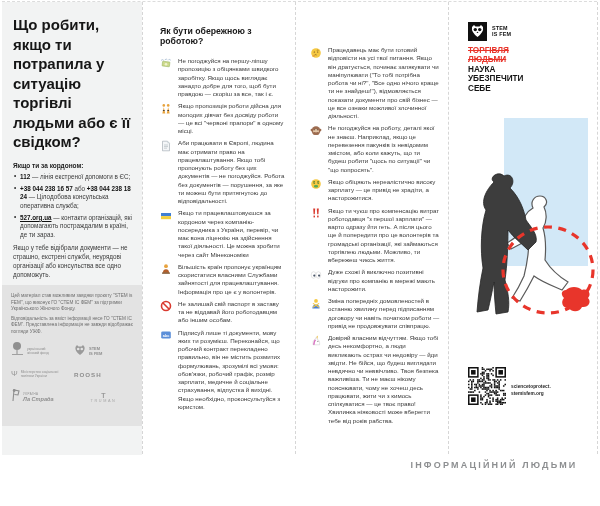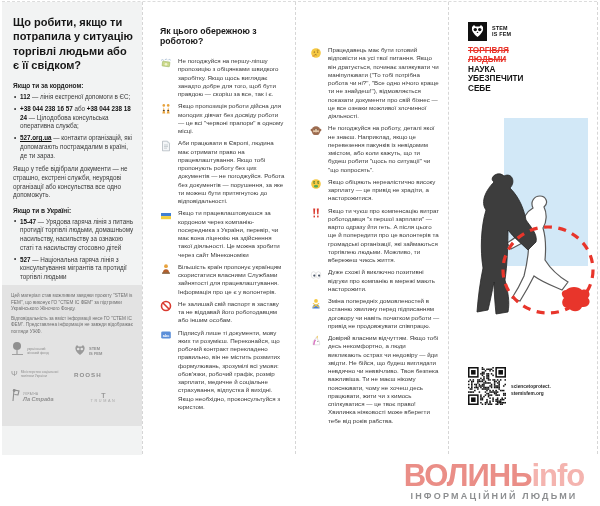--- a/index.html
+++ b/index.html
@@ -4,21 +4,21 @@
 <style>
   html,body{margin:0;padding:0;background:#fff;}
   #page{position:relative;width:600px;height:506px;background:#fff;overflow:hidden;
         font-family:"Liberation Sans",sans-serif;color:#3a3a3a;}
   .fold{position:absolute;top:2px;height:452px;width:0;border-left:1px dashed #d6d6d6;}
   #crop-top{position:absolute;left:2px;top:1px;width:595px;height:0;border-top:1px dashed #dcdcdc;}
   .panel{position:absolute;top:2px;height:453px;box-sizing:border-box;}
   
   #panel1{left:2px;width:140px;background:#f2f3f3;}
   #panel1 .inner{padding:13px 8px 0 11px;}
-  .p1h{font-size:11px;font-weight:bold;line-height:1.3;color:#161616;margin:0 0 10px;}
+  .p1h{font-size:15px;font-weight:bold;line-height:1.3;color:#161616;margin:0 0 10px;}
   .sect{font-size:6.5px;font-weight:bold;color:#1d1d1d;margin:7px 0 4px;}
   .hl-list{list-style:none;margin:0;padding:0;}
   .hl{position:relative;padding-left:7px;font-size:6.3px;line-height:1.36;margin-bottom:3.5px;}
   .hl::before{content:"•";position:absolute;left:1px;top:-0.5px;color:#1d1d1d;}
   .hl b,.note b{color:#101010;}
   .u{text-decoration:underline;}
   .note{font-size:6.3px;line-height:1.38;margin-top:5px;}
   #credits{position:absolute;left:0;top:283px;width:140px;height:141px;background:#e3e3e3;
            padding:8px 9px;box-sizing:border-box;}
   #credits p{margin:0 0 3px;font-size:4.7px;line-height:1.4;color:#6e6e6e;}
@@ -135,21 +135,21 @@
             <span class="ml-t">T</span>
             <span class="ml-tr">TRUMAN</span>
           </span>
         </div>
       </div>
     </div>
   </div>
 
   <div class="panel" id="panel2">
     <div class="inner">
-      <div class="p2h">Як цього обережною з роботою?</div>
+      <div class="p2h">Як бути обережною з роботою?</div>
 
       <div class="tip">
         <span class="ticon">
             <svg viewBox="0 0 12 12">
               <path d="M1,2.4 Q2.6,0.8 3.8,2.4 M4.8,1.8 Q6.4,0.3 7.4,1.9 M8.4,1.8 Q10,0.8 10.8,2.3" stroke="#9ab0c8" fill="none" stroke-width="0.7"></path>
               <rect x="2.3" y="3.6" width="7.4" height="4.8" rx="0.5" fill="#cdd98a" stroke="#8fae5a" stroke-width="0.5" transform="rotate(7 6 6)"></rect>
               <circle cx="6" cy="6.2" r="1.3" fill="#eef3cf"></circle>
             </svg>
           </span>
         <span class="ttext">Не погоджуйся на першу-ліпшу пропозицію з обіцянками швидкого заробітку. Якщо щось виглядає занадто добре для того, щоб бути правдою — скоріш за все, так і є.</span>
@@ -544,16 +544,15 @@
           <rect x="22" y="24" width="1" height="1"></rect>
         </g>
     </svg>
     <div id="qr-caption">
       <div>sciencetoprotect.</div>
       <div>stemisfem.org</div>
     </div>
   </div>
 
   <div id="portal-logo">
-    <div id="portal-brand"><span class="b1">ВОЛИНЬ</span><span class="b2">info</span></div>
     <div id="portal-tagline">ІНФОРМАЦІЙНИЙ ЛЮДЬМИ</div>
   </div>
 </div>
 
 </body></html>

